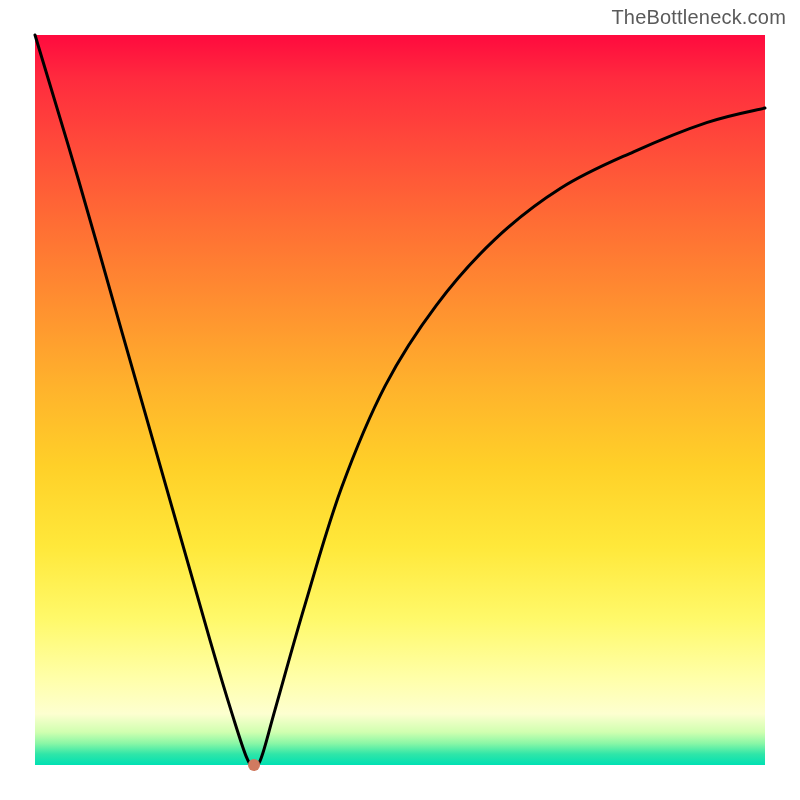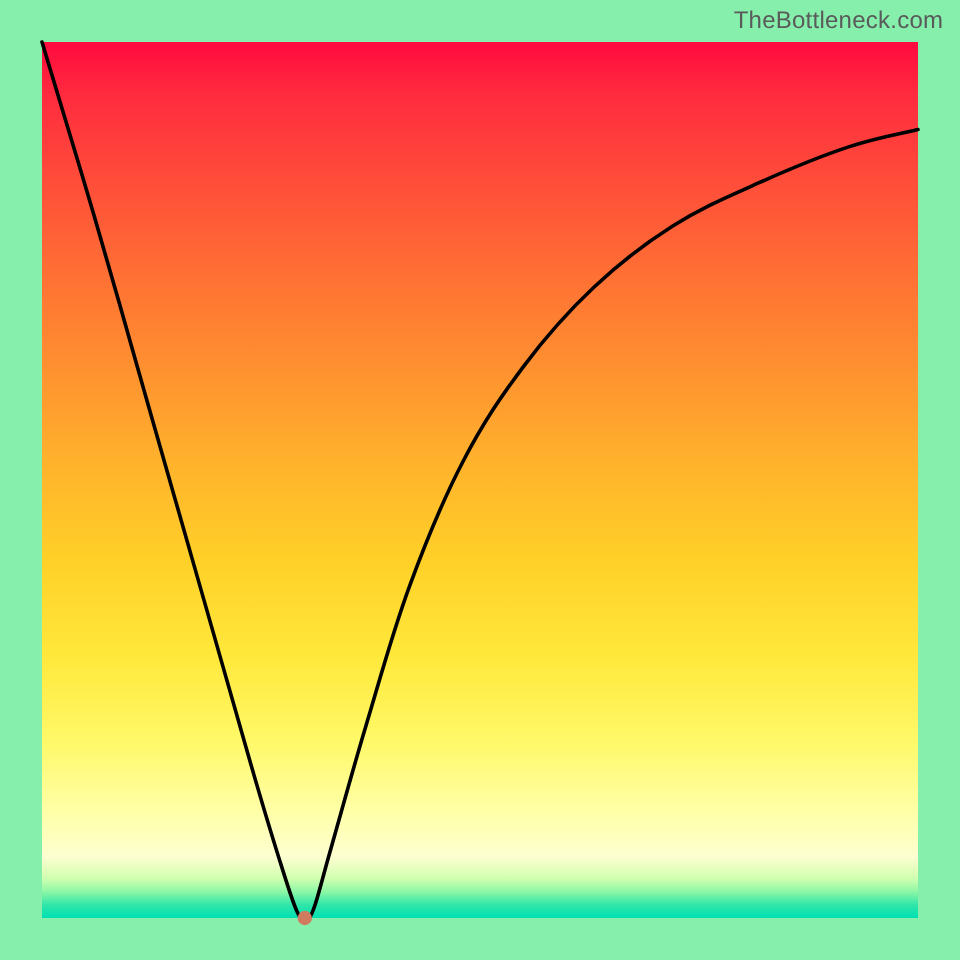--- a/index.html
+++ b/index.html
@@ -8,21 +8,21 @@
     width: 800px;
     height: 800px;
     background: #000;
     overflow: hidden;
     font-family: Arial, Helvetica, sans-serif;
   }
   .frame {
     position: relative;
     width: 800px;
     height: 800px;
-    background: #86efac;
+    background: #ffffff;
   }
   .plot-bg {
     position: absolute;
     left: 35px;
     top: 35px;
     width: 730px;
     height: 730px;
     
     background: linear-gradient(to bottom,
       #ff0a3e 0%,

